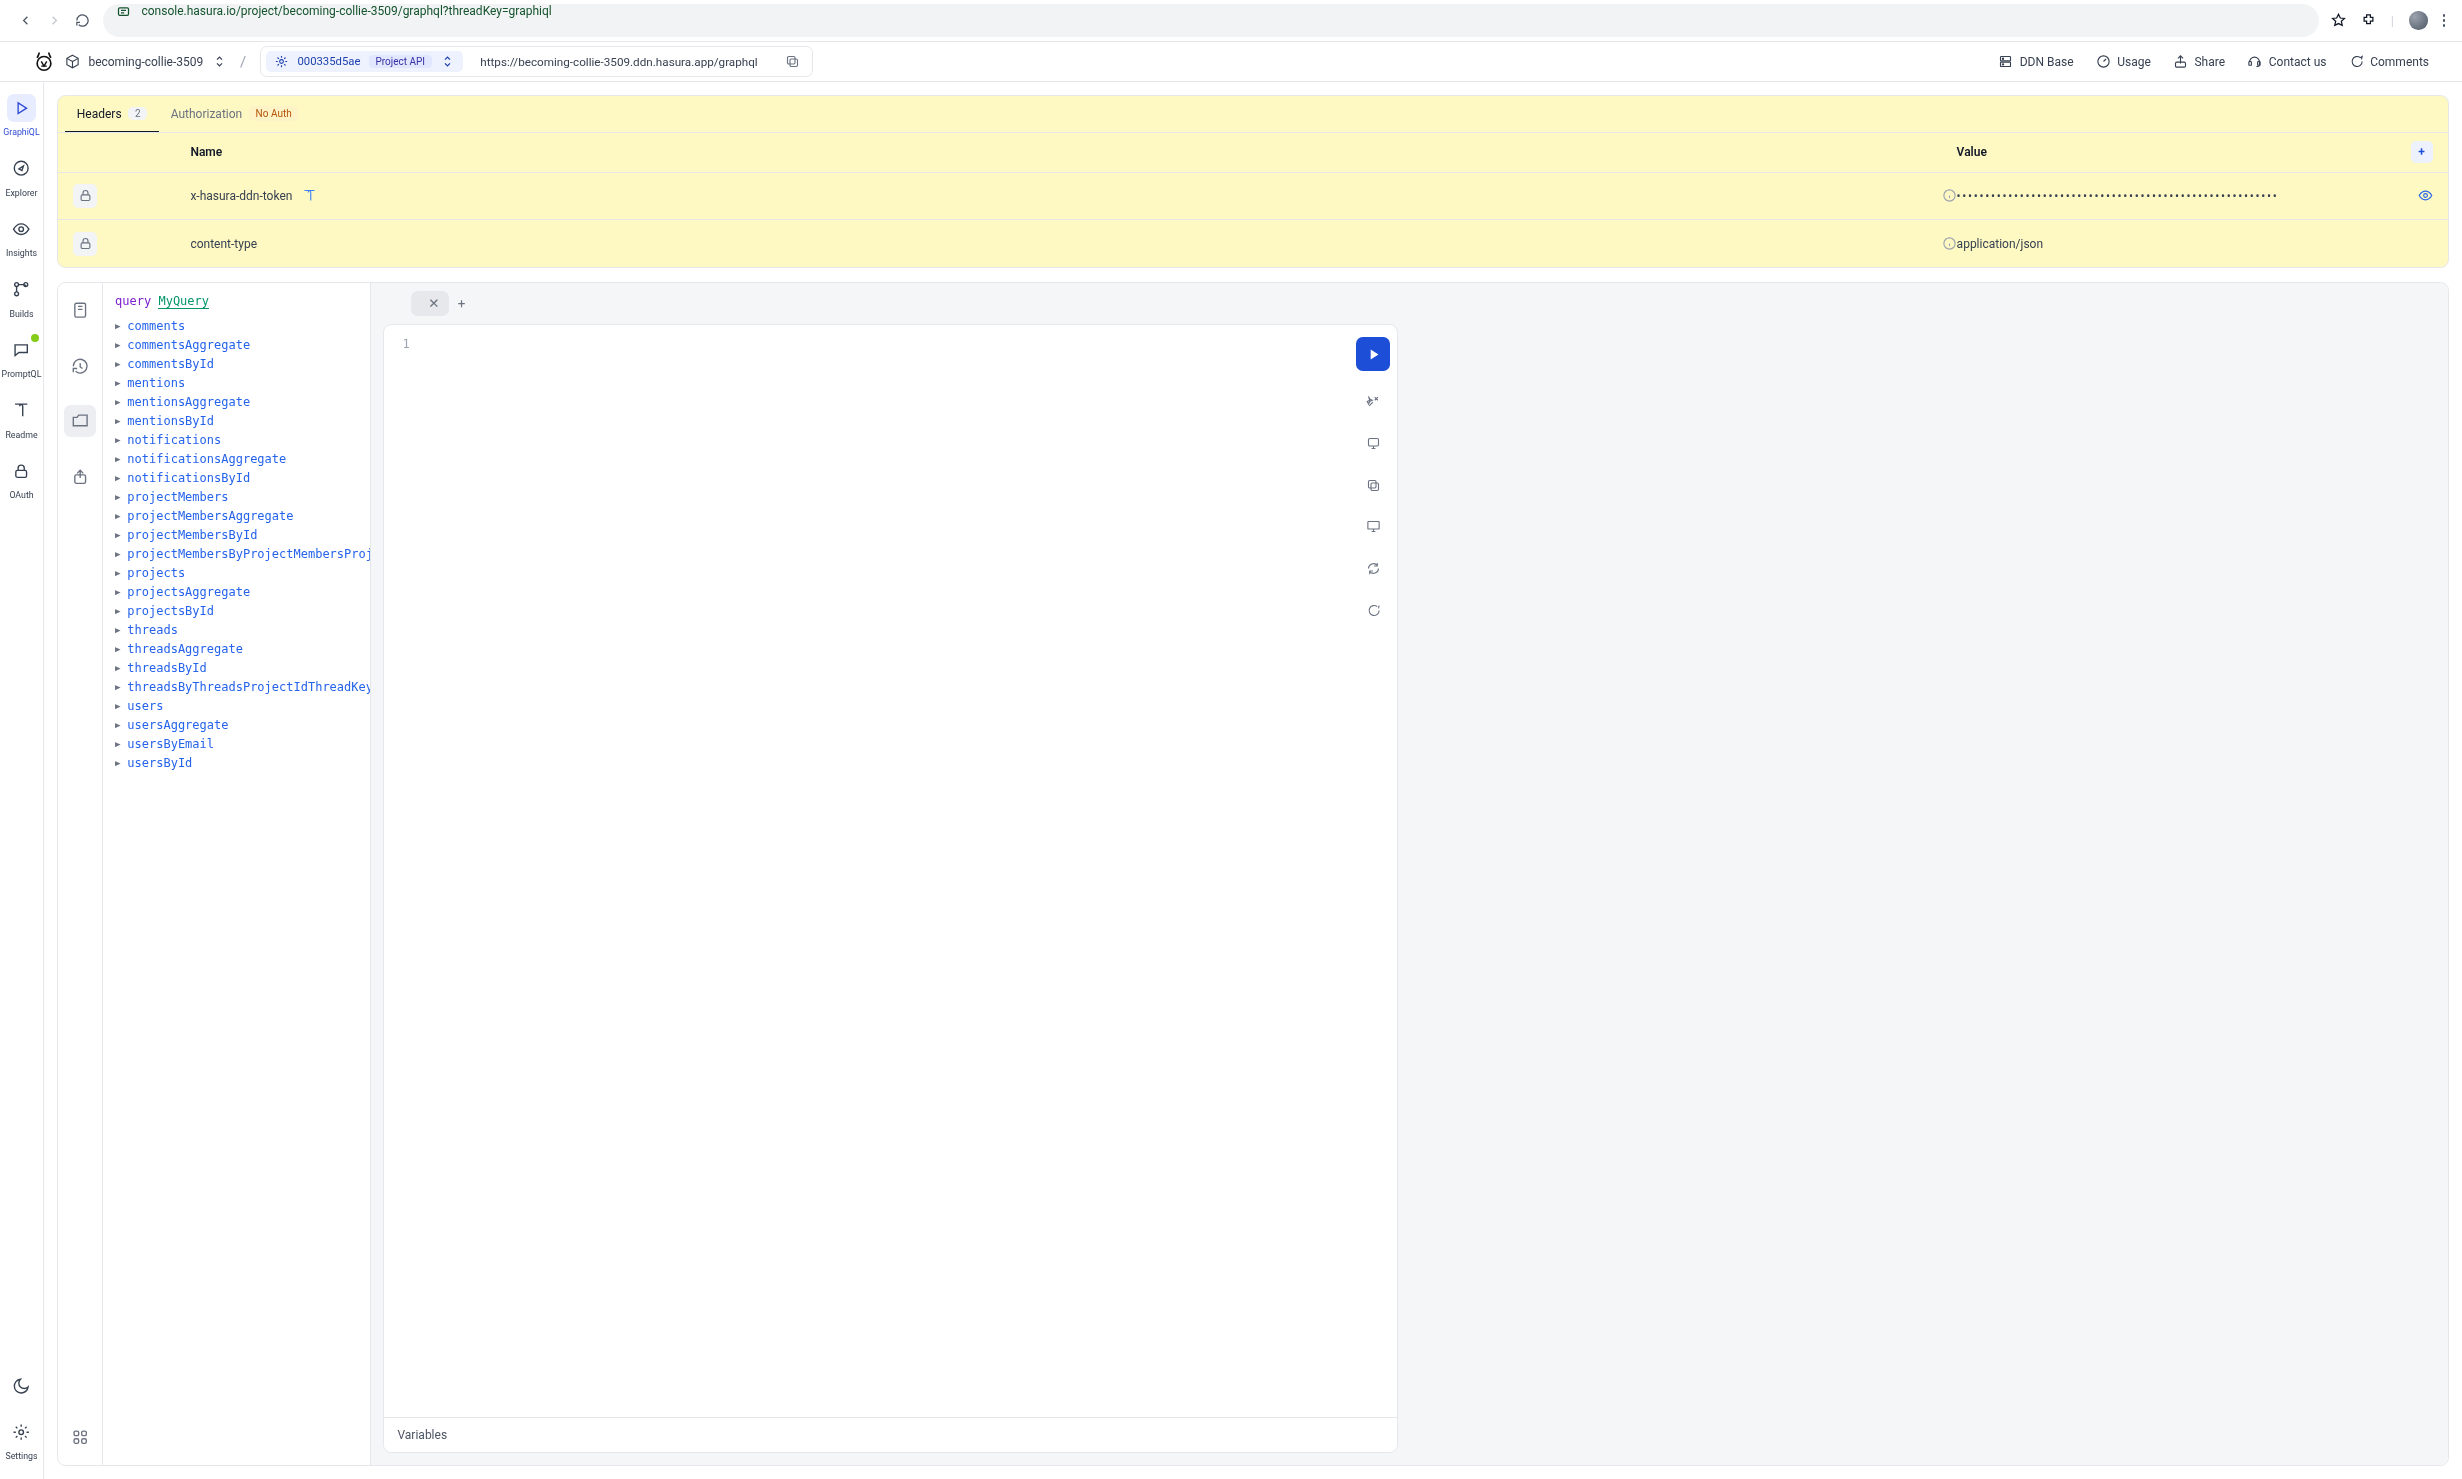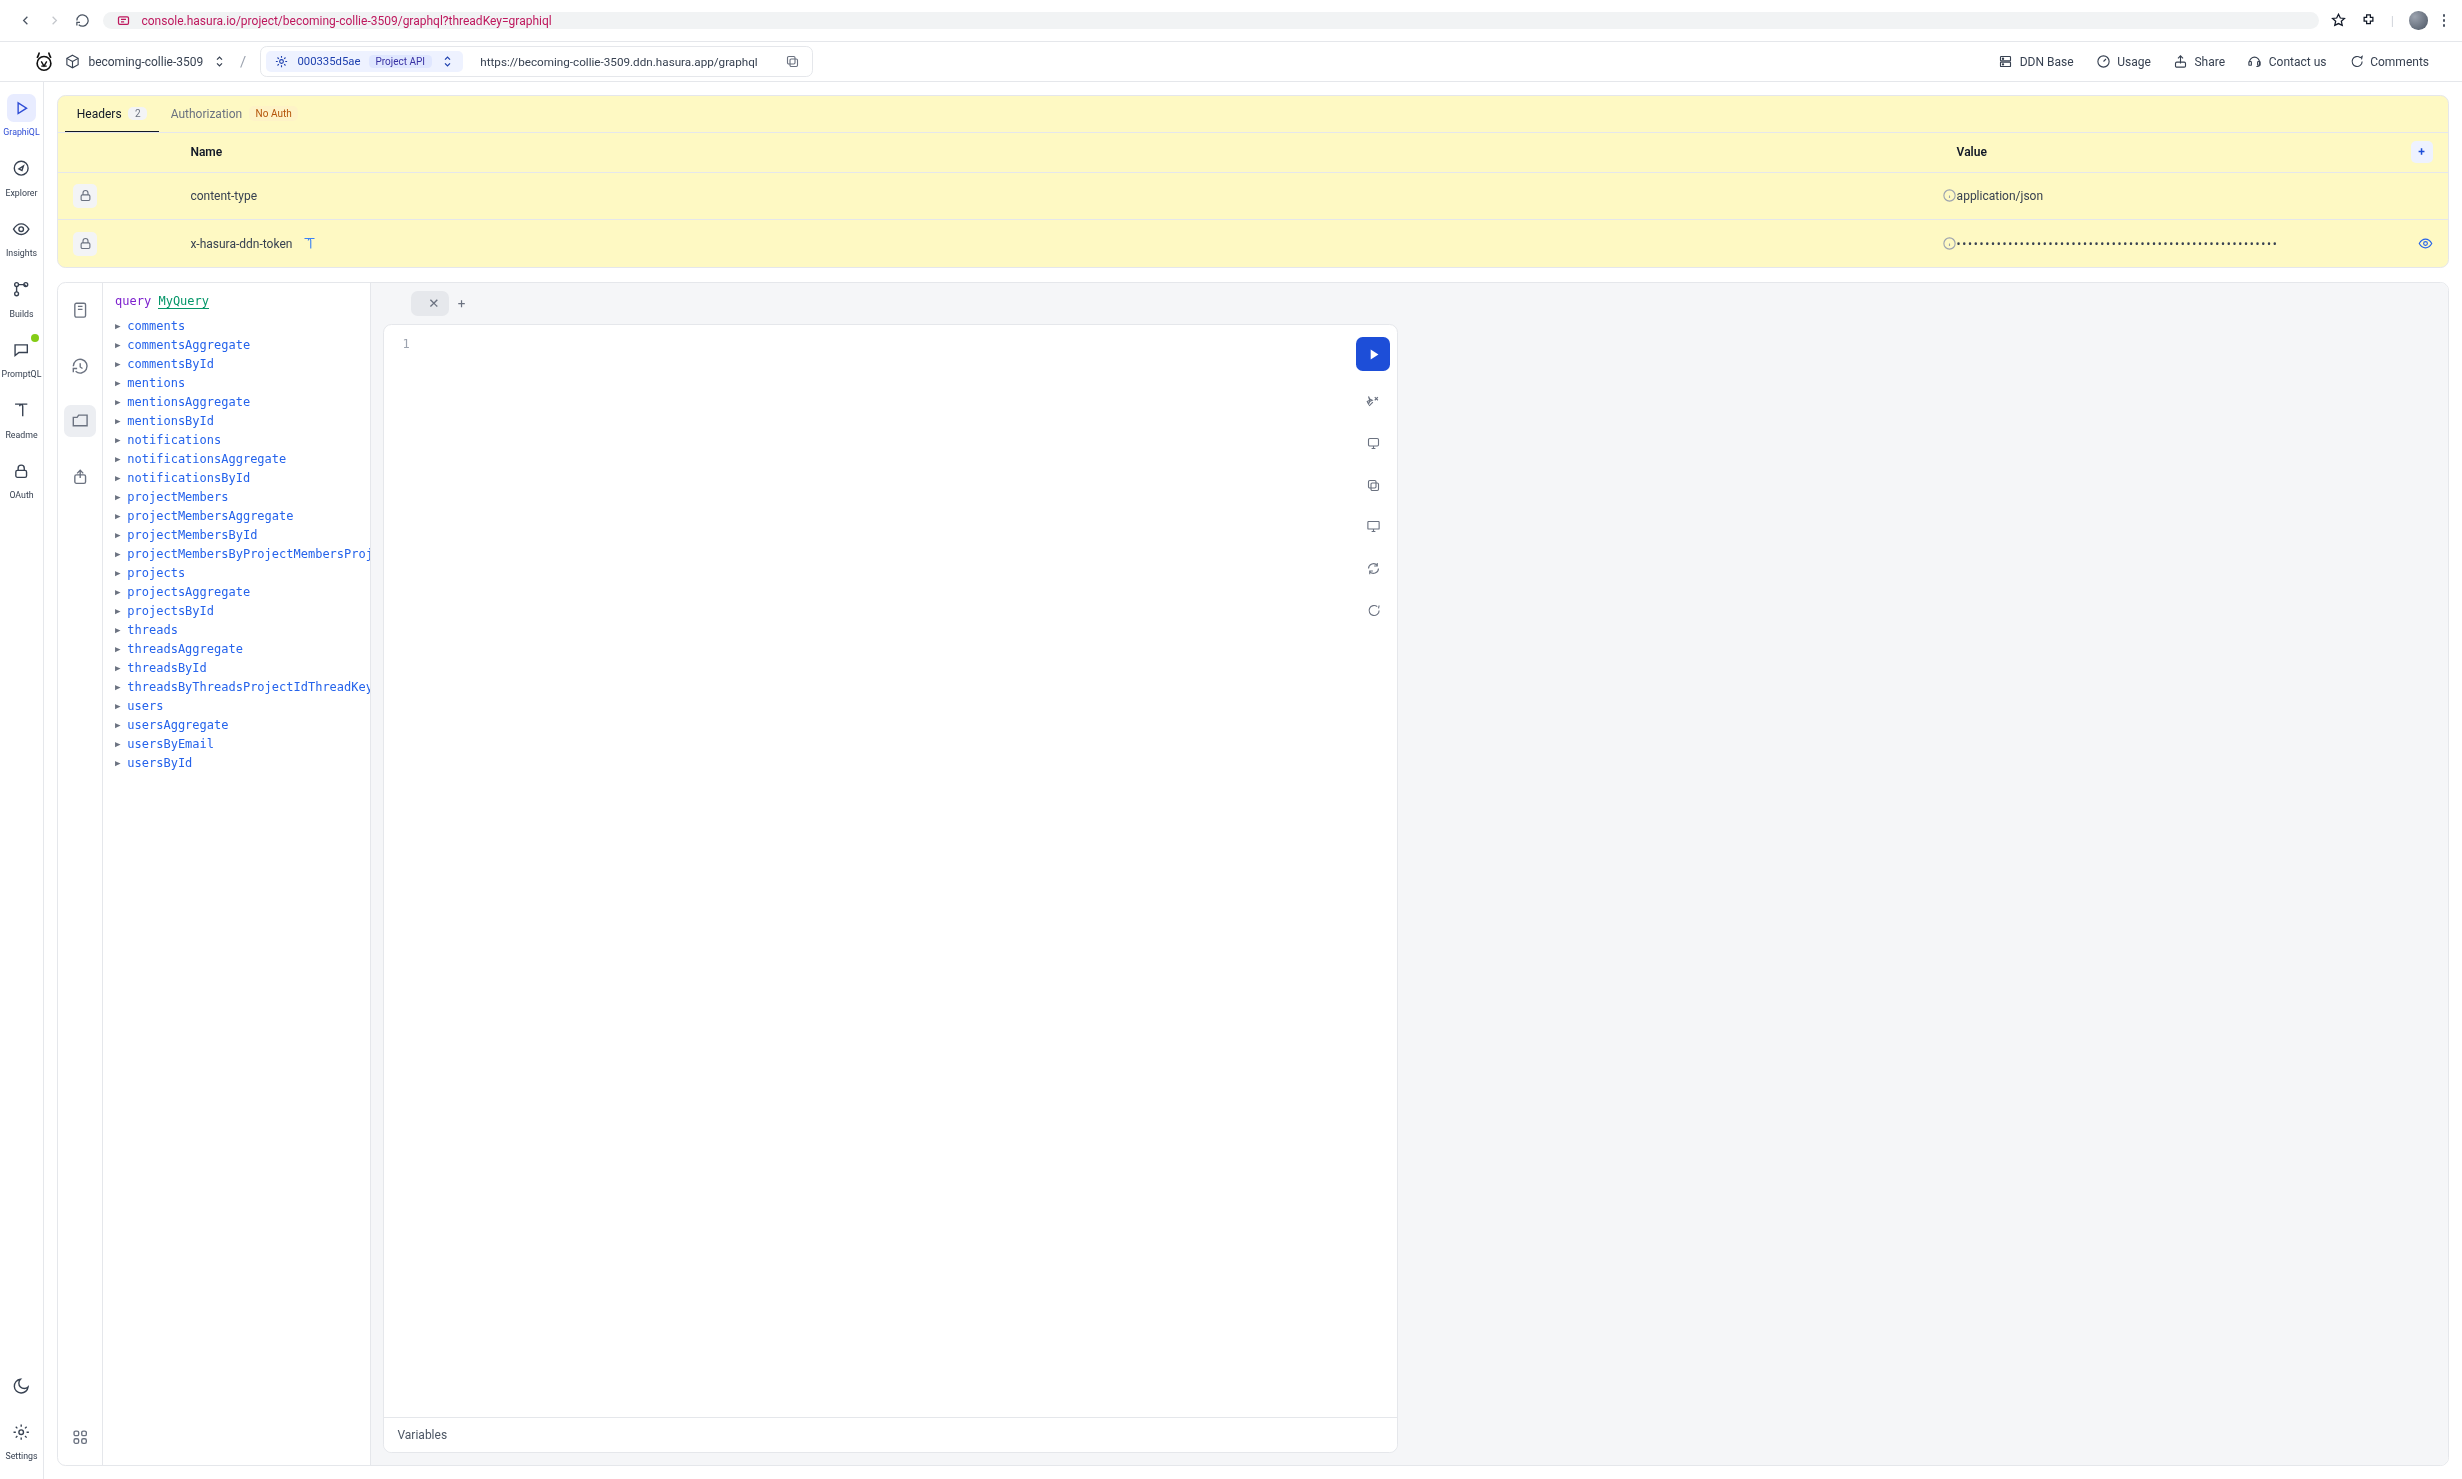--- a/index.html
+++ b/index.html
@@ -20,21 +20,21 @@
     --pill-orange-bg:#fef3c7;
     --pill-orange-text:#b45309;
   }
   *{box-sizing:border-box}
   html,body{margin:0;padding:0;height:100%;font-family:-apple-system,BlinkMacSystemFont,"Segoe UI",Roboto,Helvetica,Arial,sans-serif;color:var(--text);background:#fff;}
   body{display:flex;flex-direction:column;}
   
   .chrome{height:42px;border-bottom:0.8px solid var(--border);display:flex;align-items:center;gap:11.7px;padding:0 17px;}
   .chip{width:17px;height:17px;display:flex;align-items:center;justify-content:center;color:#4b5563;border-radius:50%}
   .chip.disabled{color:#c4c7cc}
-  .addr{flex:1;background:#f1f3f4;border-radius:837px;height:17px;display:flex;align-items:center;gap:10px;padding:0 13.4px;color:#be185d;font-size:12px}
+  .addr{flex:1;background:#f1f3f4;border-radius:837px;height:33px;display:flex;align-items:flex-start;gap:10px;padding:0 13.4px;color:#14532d;font-size:12px}
   .chrome-right{display:flex;align-items:center;gap:15px}
   .avatar{width:18.4px;height:18.4px;border-radius:50%;background:radial-gradient(circle at 30% 30%,#9ca3af,#4b5563)}
   .dots{display:flex;flex-direction:column;gap:2.5px}
   .dots span{width:2.5px;height:2.5px;border-radius:50%;background:#4b5563}
 
   
   .topbar{height:40px;border-bottom:0.8px solid var(--border);display:flex;align-items:center;gap:10px;padding:0 33px}
   .logo{width:22px;height:22px;display:flex;align-items:center;justify-content:center}
   .logo svg{width:22px;height:22px}
   .proj-pill{display:flex;align-items:center;gap:8.4px;color:#374151;font-size:12px}
@@ -365,63 +365,63 @@
           <div class="trow">
             <div class="col-a">
               <div class="lock">
                 <svg class="icon-svg" viewBox="0 0 24 24" fill="none" stroke="currentColor" stroke-width="1.8">
                   <rect x="5" y="11" width="14" height="9" rx="2"></rect>
                   <path d="M8 11V8a4 4 0 0 1 8 0v3"></path>
                 </svg>
               </div>
             </div>
             <div class="col-b" style="display:flex;align-items:center;gap:10px">
-              <span>content-type</span>
+              <span>x-hasura-ddn-token</span>
+              <span style="color:#3b82f6">
+                <svg class="icon-svg" viewBox="0 0 24 24" fill="none" stroke="currentColor" stroke-width="1.8">
+                  <path d="M4 4h7a3 3 0 0 1 3 3v13M20 4h-7a3 3 0 0 0-3 3"></path>
+                </svg>
+              </span>
             </div>
             <div class="col-c info-ico">
               <svg class="icon-svg" viewBox="0 0 24 24" fill="none" stroke="currentColor" stroke-width="1.8">
                 <circle cx="12" cy="12" r="9"></circle>
                 <path d="M12 8h0M12 12v4"></path>
               </svg>
             </div>
-            <div class="col-d ">application/json</div>
-            <div class="col-e"></div>
+            <div class="col-d dotsval">••••••••••••••••••••••••••••••••••••••••••••••••••••••••</div>
+            <div class="col-e">
+              <span class="eye-ico">
+                <svg class="icon-svg" viewBox="0 0 24 24" fill="none" stroke="currentColor" stroke-width="1.8">
+                  <path d="M2 12s4-7 10-7 10 7 10 7-4 7-10 7S2 12 2 12z"></path>
+                  <circle cx="12" cy="12" r="3"></circle>
+                </svg>
+              </span>
+            </div>
           </div>
           <div class="trow">
             <div class="col-a">
               <div class="lock">
                 <svg class="icon-svg" viewBox="0 0 24 24" fill="none" stroke="currentColor" stroke-width="1.8">
                   <rect x="5" y="11" width="14" height="9" rx="2"></rect>
                   <path d="M8 11V8a4 4 0 0 1 8 0v3"></path>
                 </svg>
               </div>
             </div>
             <div class="col-b" style="display:flex;align-items:center;gap:10px">
-              <span>x-hasura-ddn-token</span>
-              <span style="color:#3b82f6">
-                <svg class="icon-svg" viewBox="0 0 24 24" fill="none" stroke="currentColor" stroke-width="1.8">
-                  <path d="M4 4h7a3 3 0 0 1 3 3v13M20 4h-7a3 3 0 0 0-3 3"></path>
-                </svg>
-              </span>
+              <span>content-type</span>
             </div>
             <div class="col-c info-ico">
               <svg class="icon-svg" viewBox="0 0 24 24" fill="none" stroke="currentColor" stroke-width="1.8">
                 <circle cx="12" cy="12" r="9"></circle>
                 <path d="M12 8h0M12 12v4"></path>
               </svg>
             </div>
-            <div class="col-d dotsval">••••••••••••••••••••••••••••••••••••••••••••••••••••••••</div>
-            <div class="col-e">
-              <span class="eye-ico">
-                <svg class="icon-svg" viewBox="0 0 24 24" fill="none" stroke="currentColor" stroke-width="1.8">
-                  <path d="M2 12s4-7 10-7 10 7 10 7-4 7-10 7S2 12 2 12z"></path>
-                  <circle cx="12" cy="12" r="3"></circle>
-                </svg>
-              </span>
-            </div>
+            <div class="col-d ">application/json</div>
+            <div class="col-e"></div>
           </div>
         </div>
     </div>
 
     <div class="gqarea">
 
       <div class="gqrail">
         <div class="ico">
             <svg class="icon-svg lg" viewBox="0 0 24 24" fill="none" stroke="currentColor" stroke-width="1.8">
               <rect x="5" y="3" width="14" height="18" rx="2"></rect>

